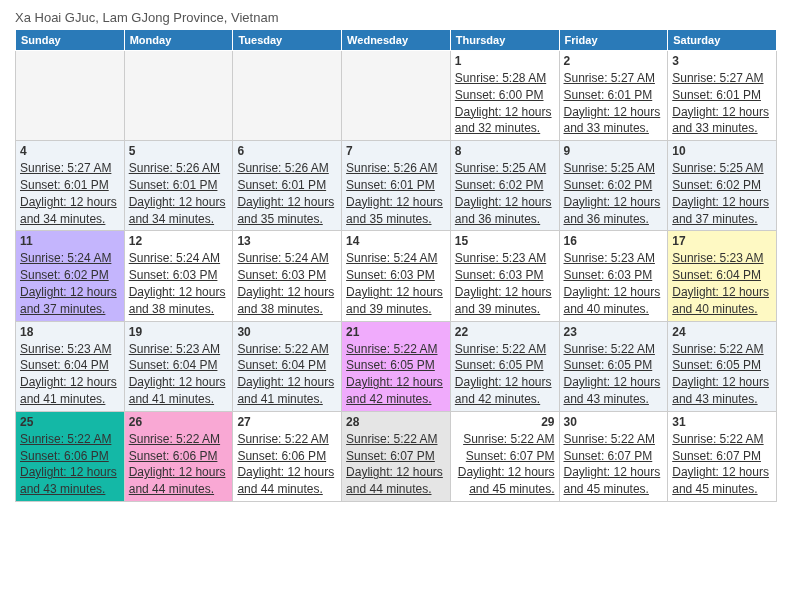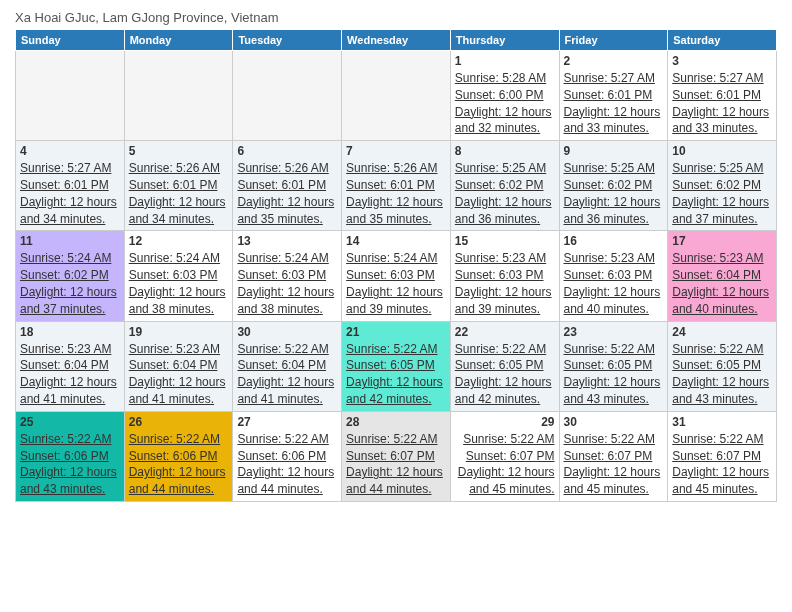--- a/index.html
+++ b/index.html
@@ -224,21 +224,21 @@
 Daylight: 12 hours
 and 39 minutes.</div>
           </td>
           <td style="background: rgb(255, 255, 255);">
             <div class="day-number">16</div>
             <div class="day-info" style="white-space: pre-line;">Sunrise: 5:23 AM
 Sunset: 6:03 PM
 Daylight: 12 hours
 and 40 minutes.</div>
           </td>
-          <td style="background: #f9a8d4;">
+          <td style="background: #fef9c3;">
             <div class="day-number">17</div>
             <div class="day-info" style="white-space: pre-line;">Sunrise: 5:23 AM
 Sunset: 6:04 PM
 Daylight: 12 hours
 and 40 minutes.</div>
           </td>
         </tr>
         <tr>
           <td style="background: rgb(238, 243, 248);">
             <div class="day-number">18</div>
@@ -254,21 +254,21 @@
 Daylight: 12 hours
 and 41 minutes.</div>
           </td>
           <td style="background: rgb(238, 243, 248);">
             <div class="day-number">30</div>
             <div class="day-info" style="white-space: pre-line;">Sunrise: 5:22 AM
 Sunset: 6:04 PM
 Daylight: 12 hours
 and 41 minutes.</div>
           </td>
-          <td style="background: #5eead4;">
+          <td style="background: #f0abfc;">
             <div class="day-number">21</div>
             <div class="day-info" style="white-space: pre-line;">Sunrise: 5:22 AM
 Sunset: 6:05 PM
 Daylight: 12 hours
 and 42 minutes.</div>
           </td>
           <td style="background: rgb(238, 243, 248);">
             <div class="day-number">22</div>
             <div class="day-info" style="white-space: pre-line;">Sunrise: 5:22 AM
 Sunset: 6:05 PM
@@ -291,21 +291,21 @@
           </td>
         </tr>
         <tr>
           <td style="background: #14b8a6;">
             <div class="day-number">25</div>
             <div class="day-info" style="white-space: pre-line;">Sunrise: 5:22 AM
 Sunset: 6:06 PM
 Daylight: 12 hours
 and 43 minutes.</div>
           </td>
-          <td style="background: #eab308;">
+          <td style="background: #f9a8d4;">
             <div class="day-number">26</div>
             <div class="day-info" style="white-space: pre-line;">Sunrise: 5:22 AM
 Sunset: 6:06 PM
 Daylight: 12 hours
 and 44 minutes.</div>
           </td>
           <td style="background: rgb(255, 255, 255);">
             <div class="day-number">27</div>
             <div class="day-info" style="white-space: pre-line;">Sunrise: 5:22 AM
 Sunset: 6:06 PM

